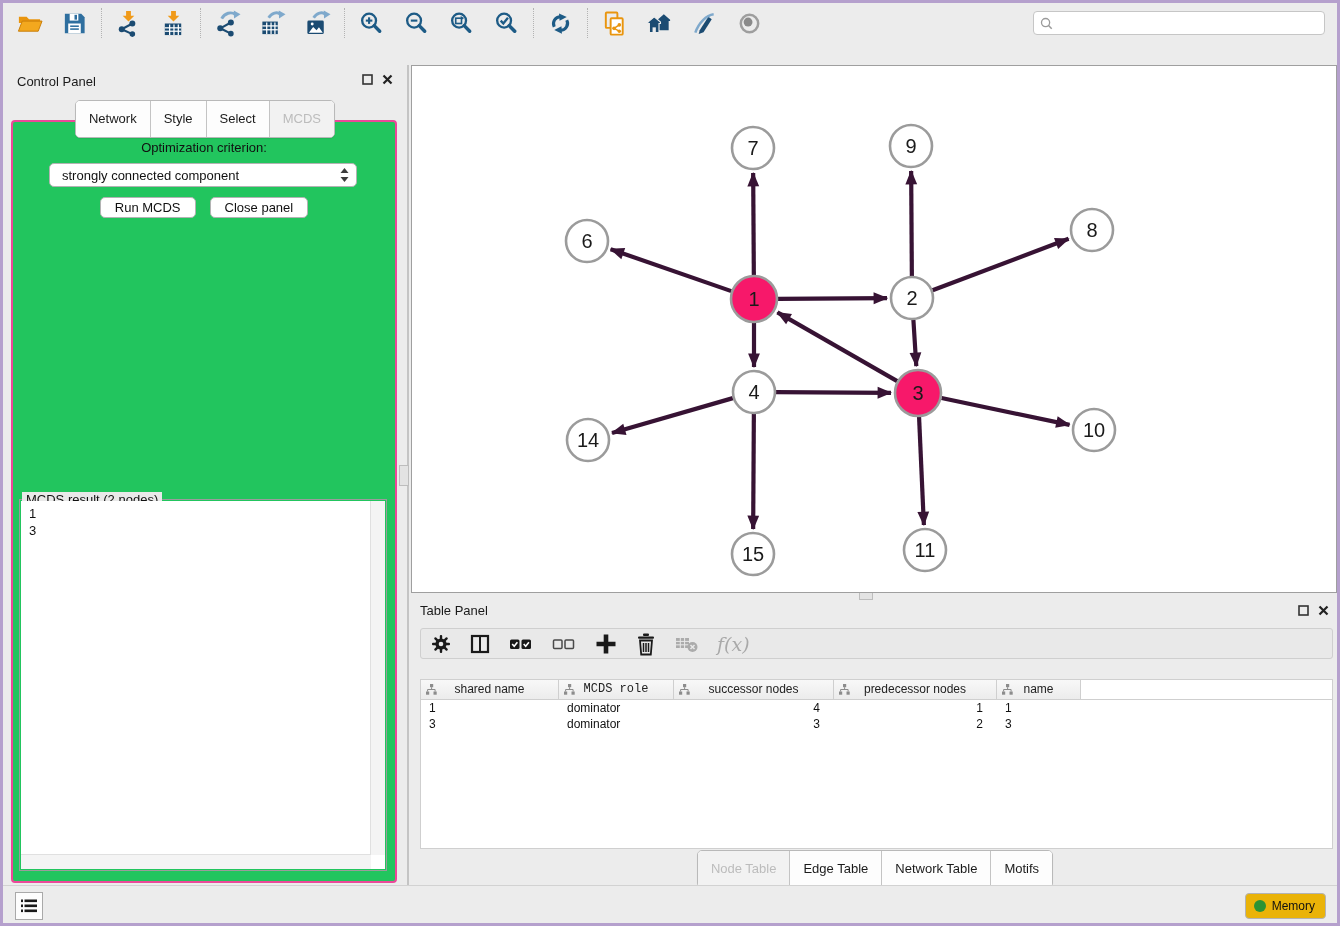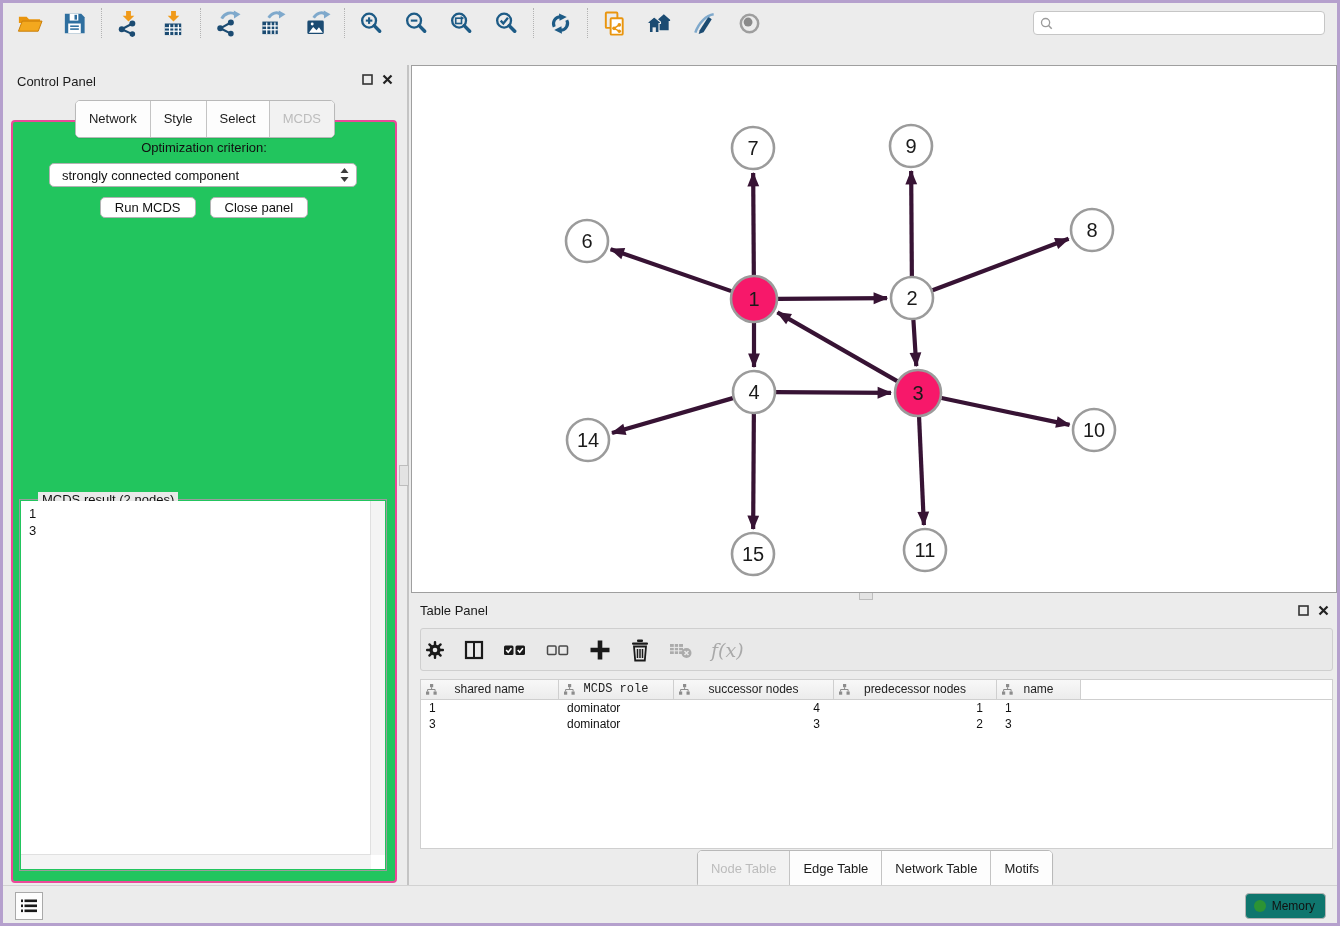--- a/index.html
+++ b/index.html
@@ -38,57 +38,57 @@
   .cp-box{position:absolute;left:8px;right:10px;top:55px;bottom:8px;background:#22c55e;border:2px solid #ec4899;border-radius:4px;}
   .opt-label{position:absolute;left:0;right:0;top:18px;text-align:center;font-size:13px;color:#111;}
   .criterion-select{position:absolute;left:36px;right:38px;top:41px;height:22px;background:#fff;border:1px solid #b3b3b3;border-radius:5px;
      display:flex;align-items:center;cursor:pointer;}
   .criterion-select .val{flex:1;padding-left:12px;font-size:13px;color:#111;}
   .criterion-select .stepper{margin-right:7px;}
   .cp-buttons{position:absolute;left:0;right:0;top:75px;display:flex;justify-content:center;gap:14px;}
   .btn{height:21px;padding:0 14px;background:#fff;border:1px solid #b3b3b3;border-radius:5px;font-size:13px;color:#111;
      font-family:"Liberation Sans",sans-serif;display:flex;align-items:center;cursor:pointer;}
   .result-group{position:absolute;left:6px;right:8px;top:377px;bottom:10px;border:1px solid #9b9b9b;}
-  .result-legend{position:absolute;top:-8px;left:18px;background:#e9e9e9;padding:0 4px;font-size:13px;color:#111;}
+  .result-legend{position:absolute;top:-8px;left:2px;background:#e9e9e9;padding:0 4px;font-size:13px;color:#111;}
   .result-inner{position:absolute;inset:1px;background:#fff;}
   .result-vtrack{position:absolute;right:0;top:0;bottom:14px;width:14px;background:#f4f4f4;border-left:1px solid #e0e0e0;}
   .result-htrack{position:absolute;left:0;right:14px;bottom:0;height:14px;background:#f4f4f4;border-top:1px solid #e0e0e0;}
   .result-text{position:absolute;left:8px;top:4px;font-size:13px;line-height:17px;color:#111;white-space:pre;}
   
   .v-divider{position:absolute;left:404px;top:62px;width:2px;height:826px;background:#c4c4c4;}
   .v-knob{position:absolute;left:396px;top:462px;width:8px;height:19px;background:#e3e3e3;border:1px solid #bdbdbd;cursor:col-resize;}
   .h-knob{position:absolute;left:856px;top:589px;width:12px;height:6px;background:#e3e3e3;border:1px solid #bdbdbd;cursor:row-resize;}
   
   .network-window{position:absolute;left:408px;top:62px;width:926px;height:528px;background:#fff;border:1px solid #9f9f9f;box-sizing:border-box;}
   .nw-titlebar{position:relative;height:21px;background:linear-gradient(#f2f2f2,#dadada);border-bottom:1px solid #aaa;}
   .nw-title{text-align:center;line-height:21px;font-size:13px;color:#333;}
   .traffic-net{position:absolute;left:8px;top:3px;display:flex;gap:7px;}
   .nw-canvas{position:absolute;left:0;right:0;top:22px;bottom:0;background:#fff;}
   .nw-canvas svg{display:block;}
   
   .table-panel{position:absolute;left:408px;top:596px;width:928px;height:292px;}
   .tp-title{position:absolute;left:9px;top:4px;}
   .tp-btns{right:10px;top:6px;}
-  .tp-toolbar{position:absolute;left:9px;right:6px;top:29px;height:43px;background:#e9e9e9;border:1px solid #cfcfcf;border-radius:3px;
-     display:flex;align-items:center;gap:17px;padding-left:3px;box-sizing:border-box;}
+  .tp-toolbar{position:absolute;left:9px;right:6px;top:29px;height:31px;background:#e9e9e9;border:1px solid #cfcfcf;border-radius:3px;
+     display:flex;align-items:center;gap:17px;padding-left:9px;box-sizing:border-box;}
   .tp-toolbar .ticon{display:block;cursor:pointer;}
   .tp-toolbar .ticon.disabled{cursor:default;}
   .fx-label{font-size:19px;color:#a9a9a9;font-style:italic;font-family:"DejaVu Serif","Liberation Serif",serif;cursor:default;}
   .tp-table{position:absolute;left:9px;right:6px;top:80px;height:170px;background:#fff;border:1px solid #cfcfcf;box-sizing:border-box;}
   .tp-header{display:flex;height:19px;border-bottom:1px solid #cfcfcf;}
   .tp-hcell{position:relative;height:19px;background:linear-gradient(#f8f8f8,#ececec);border-right:1px solid #cfcfcf;box-sizing:border-box;}
   .tp-hcell .hicon{position:absolute;left:5px;top:4px;}
   .tp-hcell .hlabel{display:block;width:100%;text-align:center;font-size:12px;line-height:19px;color:#222;}
   .tp-row{display:flex;height:16px;}
   .tp-cell{font-size:12px;line-height:16px;color:#111;box-sizing:border-box;overflow:hidden;}
   .tp-footer-tabs{position:absolute;left:0;right:0;bottom:3px;display:flex;justify-content:center;}
   
   .statusbar{position:absolute;left:0;right:0;bottom:0;height:37px;border-top:1px solid #d2d2d2;background:#ececec;}
   .list-btn{position:absolute;left:12px;top:6px;width:26px;height:26px;background:#fdfdfd;border:1px solid #a9a9a9;display:flex;align-items:center;justify-content:center;cursor:pointer;}
-  .memory-btn{position:absolute;right:11px;top:7px;height:24px;padding:0 10px 0 8px;background:#0f766e;border:1px solid #b3b3b3;border-radius:4px;
+  .memory-btn{position:absolute;right:11px;top:7px;height:24px;padding:0 10px 0 8px;background:#eab308;border:1px solid #b3b3b3;border-radius:4px;
      display:flex;align-items:center;gap:6px;font-size:12px;color:#111;cursor:pointer;}
   .memory-dot{width:12px;height:12px;border-radius:50%;background:#2c9334;}
 </style>
 </head>
 <body>
 
 <div class="window">
 
 
   <div class="toolbar">

